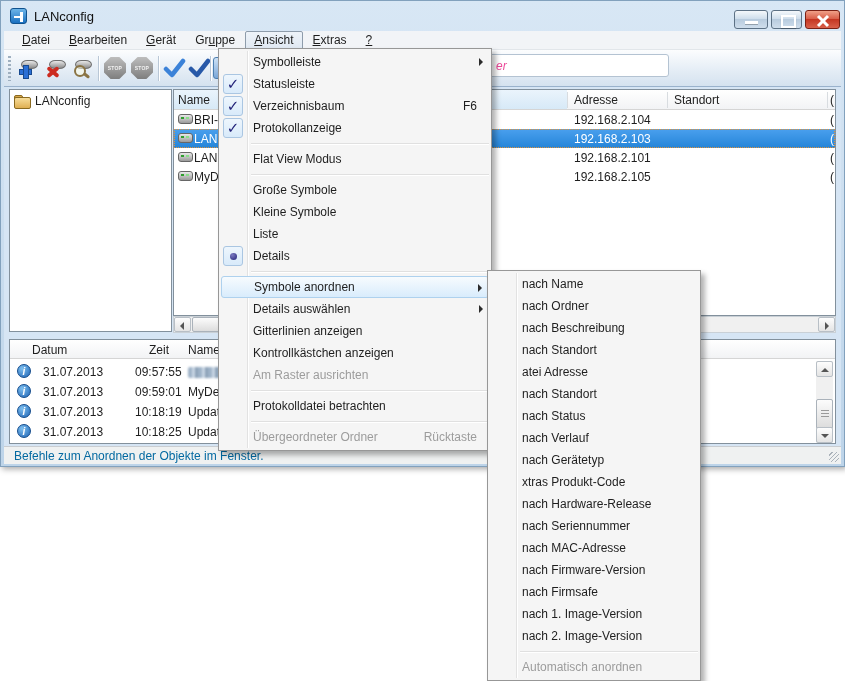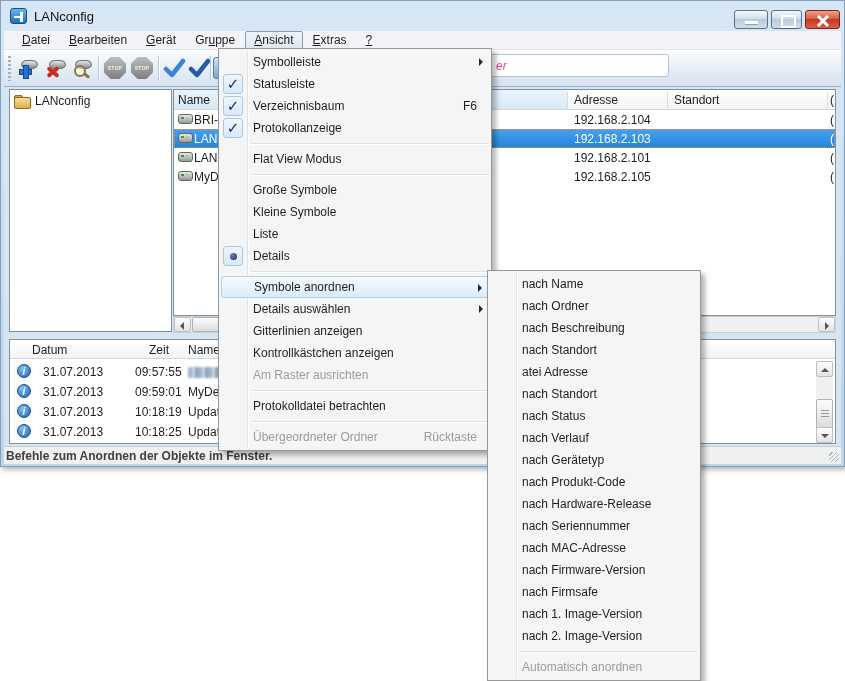--- a/index.html
+++ b/index.html
@@ -105,21 +105,21 @@
   #lv-up,#lv-down{left:0;width:17px;height:16px;}
   #lv-up{top:0;position:absolute;} #lv-down{bottom:0;top:auto;position:absolute;}
   #lv-up .tri{left:4px;top:6px;border:4px solid transparent;border-bottom-color:#555;border-top:none;}
   #lv-down .tri{left:4px;top:6px;border:4px solid transparent;border-top-color:#555;border-bottom:none;}
   #lv-thumb{position:absolute;left:0;top:38px;width:17px;height:30px;background:linear-gradient(#fcfcfc,#dcdcdc);
     border:1px solid #aab2ba;border-radius:2px;}
   #lv-thumb:before{content:"";position:absolute;left:4px;top:10px;width:8px;height:1px;background:#9a9a9a;box-shadow:0 3px 0 #9a9a9a,0 6px 0 #9a9a9a;}
 
   
   #statusbar{position:absolute;left:3px;right:3px;top:445px;height:18px;background:#eff1f1;
-    border-top:1px solid #c9cdd1;padding:2px 0 0 2px;color:#404040;font-weight:bold;}
+    border-top:1px solid #c9cdd1;padding:2px 0 0 10px;color:#0369a1;}
   #resize-grip{position:absolute;right:2px;bottom:2px;width:10px;height:10px;
     background:repeating-linear-gradient(135deg,transparent 0 2px,#aab2ba 2px 3px);}
 
   
   .popup{position:absolute;background:#f5f5f5;border:1px solid #979797;box-shadow:4px 4px 5px rgba(0,0,0,.30);padding:2px 0;}
   #view-menu{left:218px;top:48px;width:274px;z-index:20;}
   #sort-submenu{left:487px;top:270px;width:214px;z-index:30;}
   .gutterline{position:absolute;top:2px;bottom:2px;left:28px;width:1px;background:#e2e2e2;box-shadow:1px 0 0 #fff;}
   .menu-item{position:relative;height:22px;line-height:22px;padding-left:34px;padding-right:14px;}
   .menu-item.dis{color:#9c9c9c;}
@@ -349,21 +349,21 @@
   <div class="gutterline"></div>
 <div class="menu-item"><span>nach Name</span></div>
     <div class="menu-item"><span>nach Ordner</span></div>
     <div class="menu-item"><span>nach Beschreibung</span></div>
     <div class="menu-item"><span>nach Standort</span></div>
     <div class="menu-item"><span>atei Adresse</span></div>
     <div class="menu-item"><span>nach Standort</span></div>
     <div class="menu-item"><span>nach Status</span></div>
     <div class="menu-item"><span>nach Verlauf</span></div>
     <div class="menu-item"><span>nach Gerätetyp</span></div>
-    <div class="menu-item"><span>nach Produkt-Code</span></div>
+    <div class="menu-item"><span>xtras Produkt-Code</span></div>
     <div class="menu-item"><span>nach Hardware-Release</span></div>
     <div class="menu-item"><span>nach Seriennummer</span></div>
     <div class="menu-item"><span>nach MAC-Adresse</span></div>
     <div class="menu-item"><span>nach Firmware-Version</span></div>
     <div class="menu-item"><span>nach Firmsafe</span></div>
     <div class="menu-item"><span>nach 1. Image-Version</span></div>
     <div class="menu-item"><span>nach 2. Image-Version</span></div>
     <div class="menu-sep"></div>
     <div class="menu-item dis"><span>Automatisch anordnen</span></div>
   </div>

